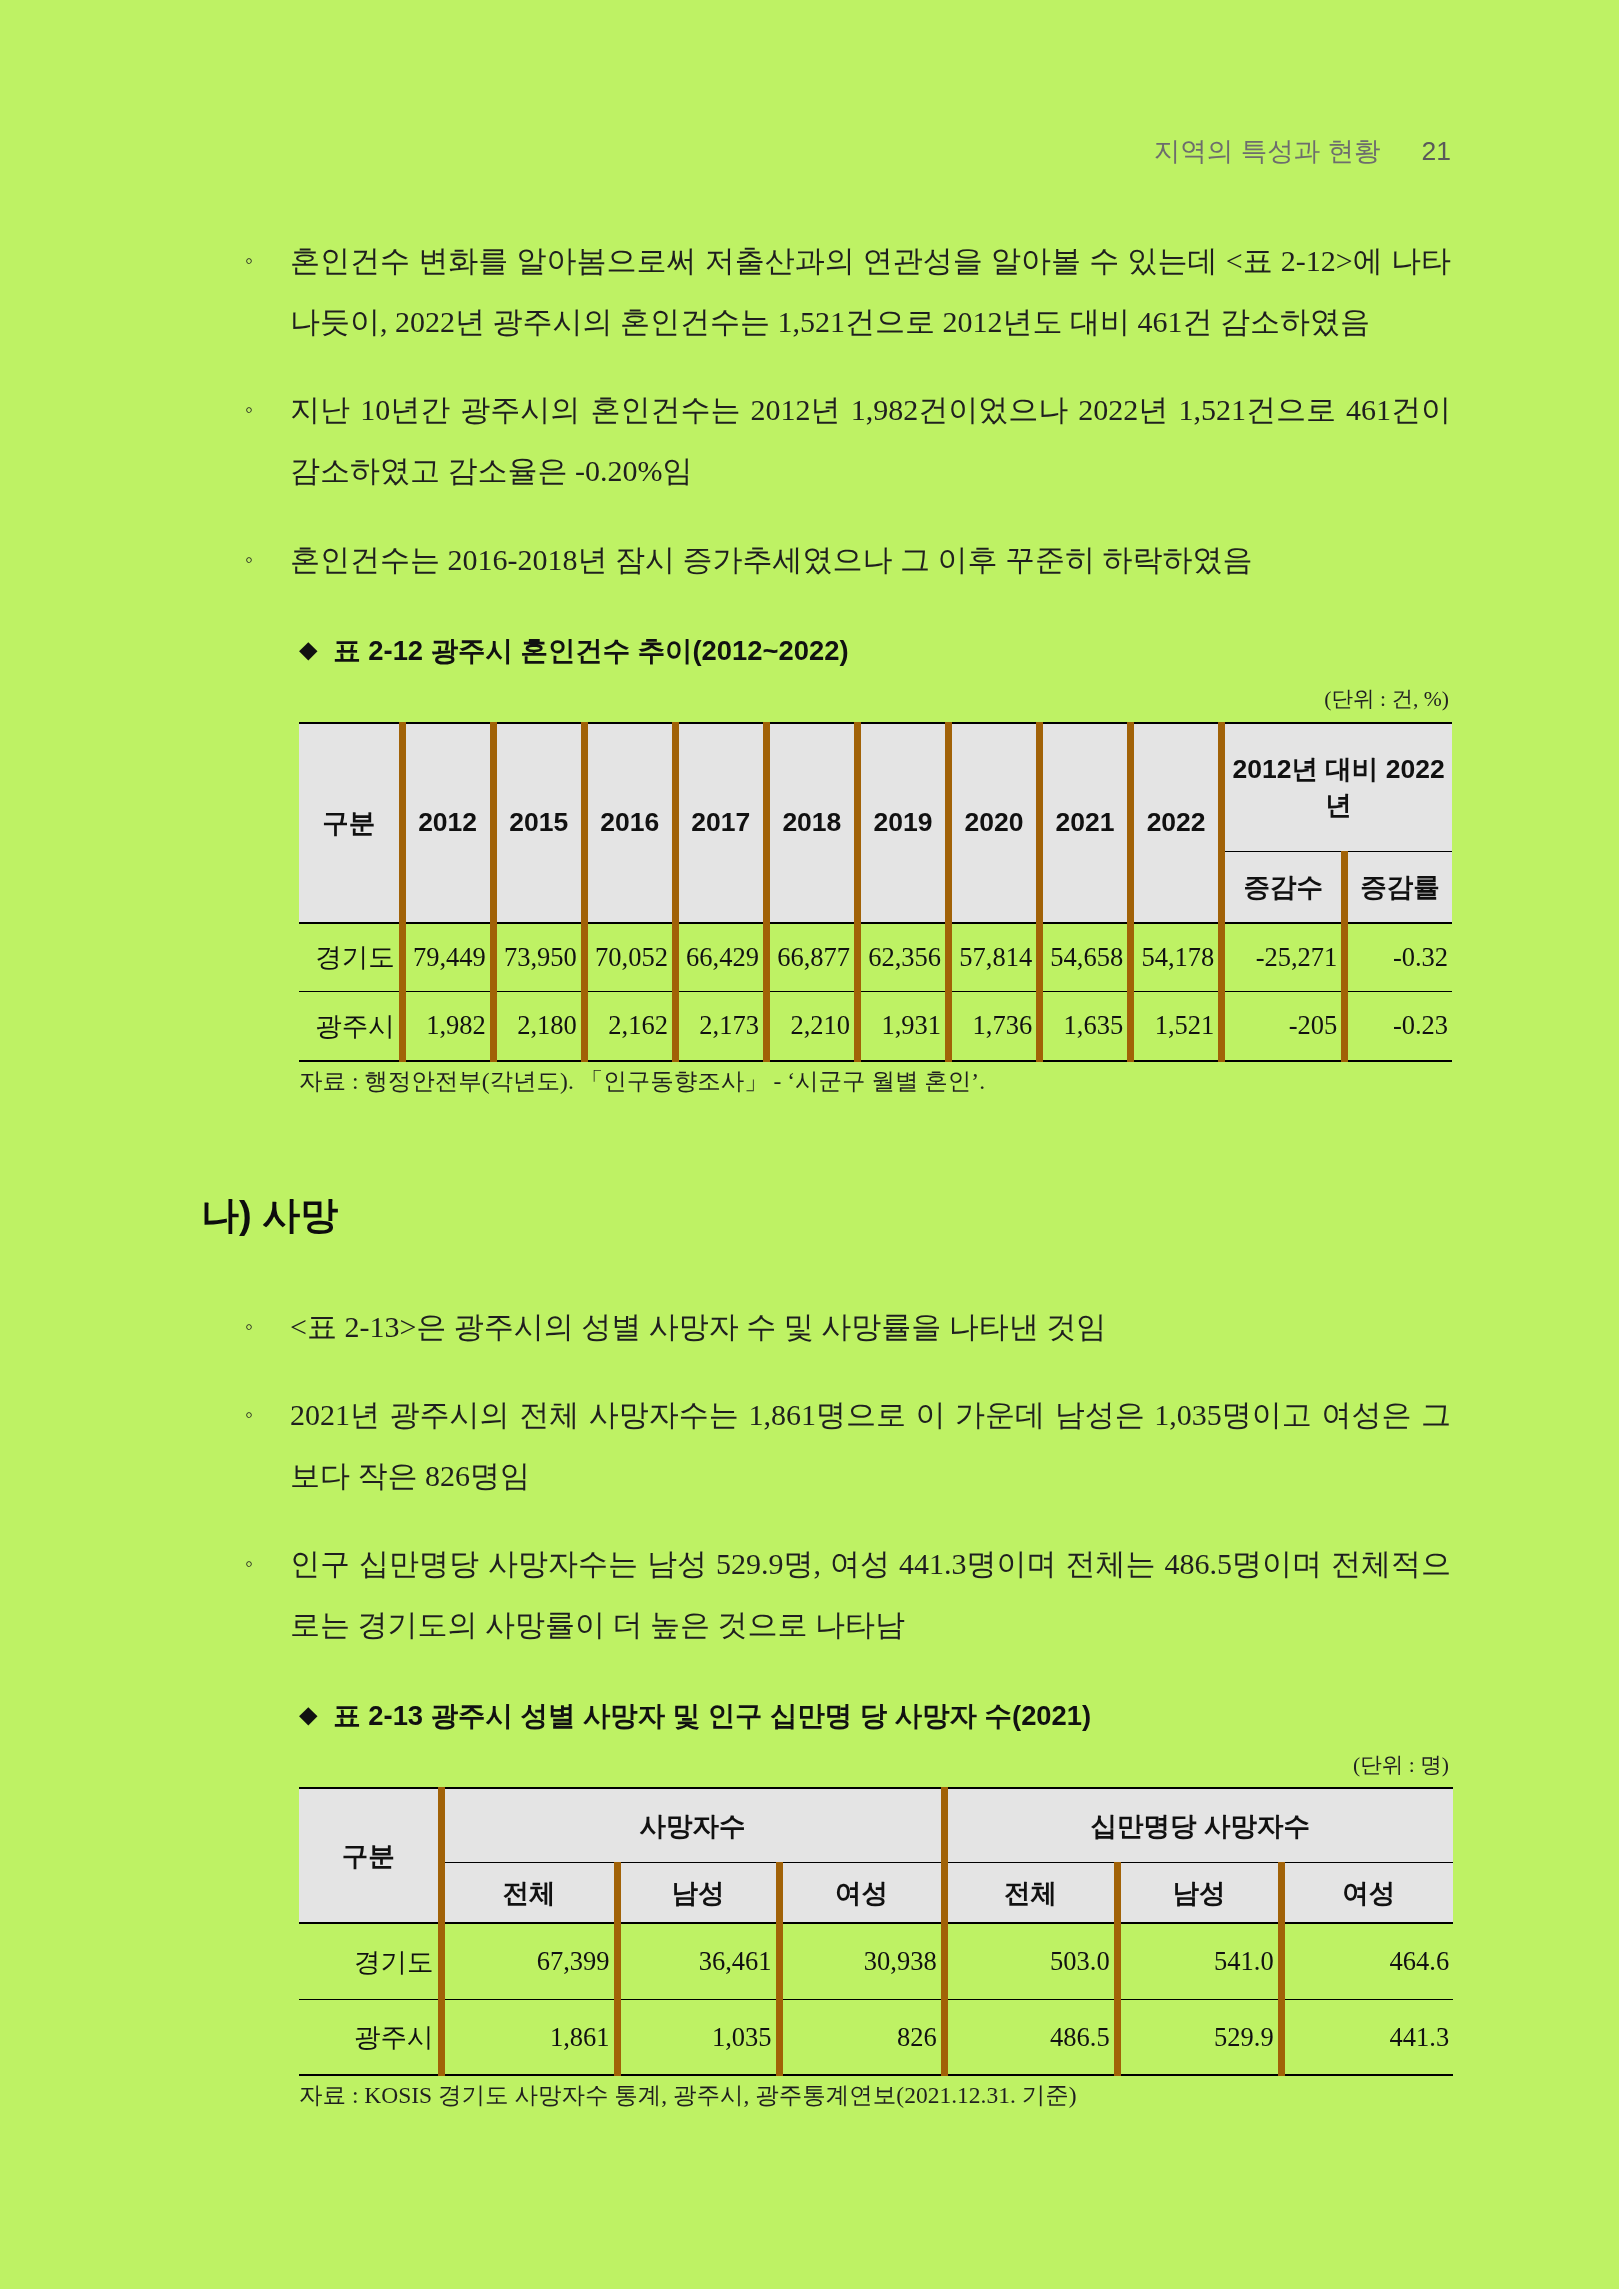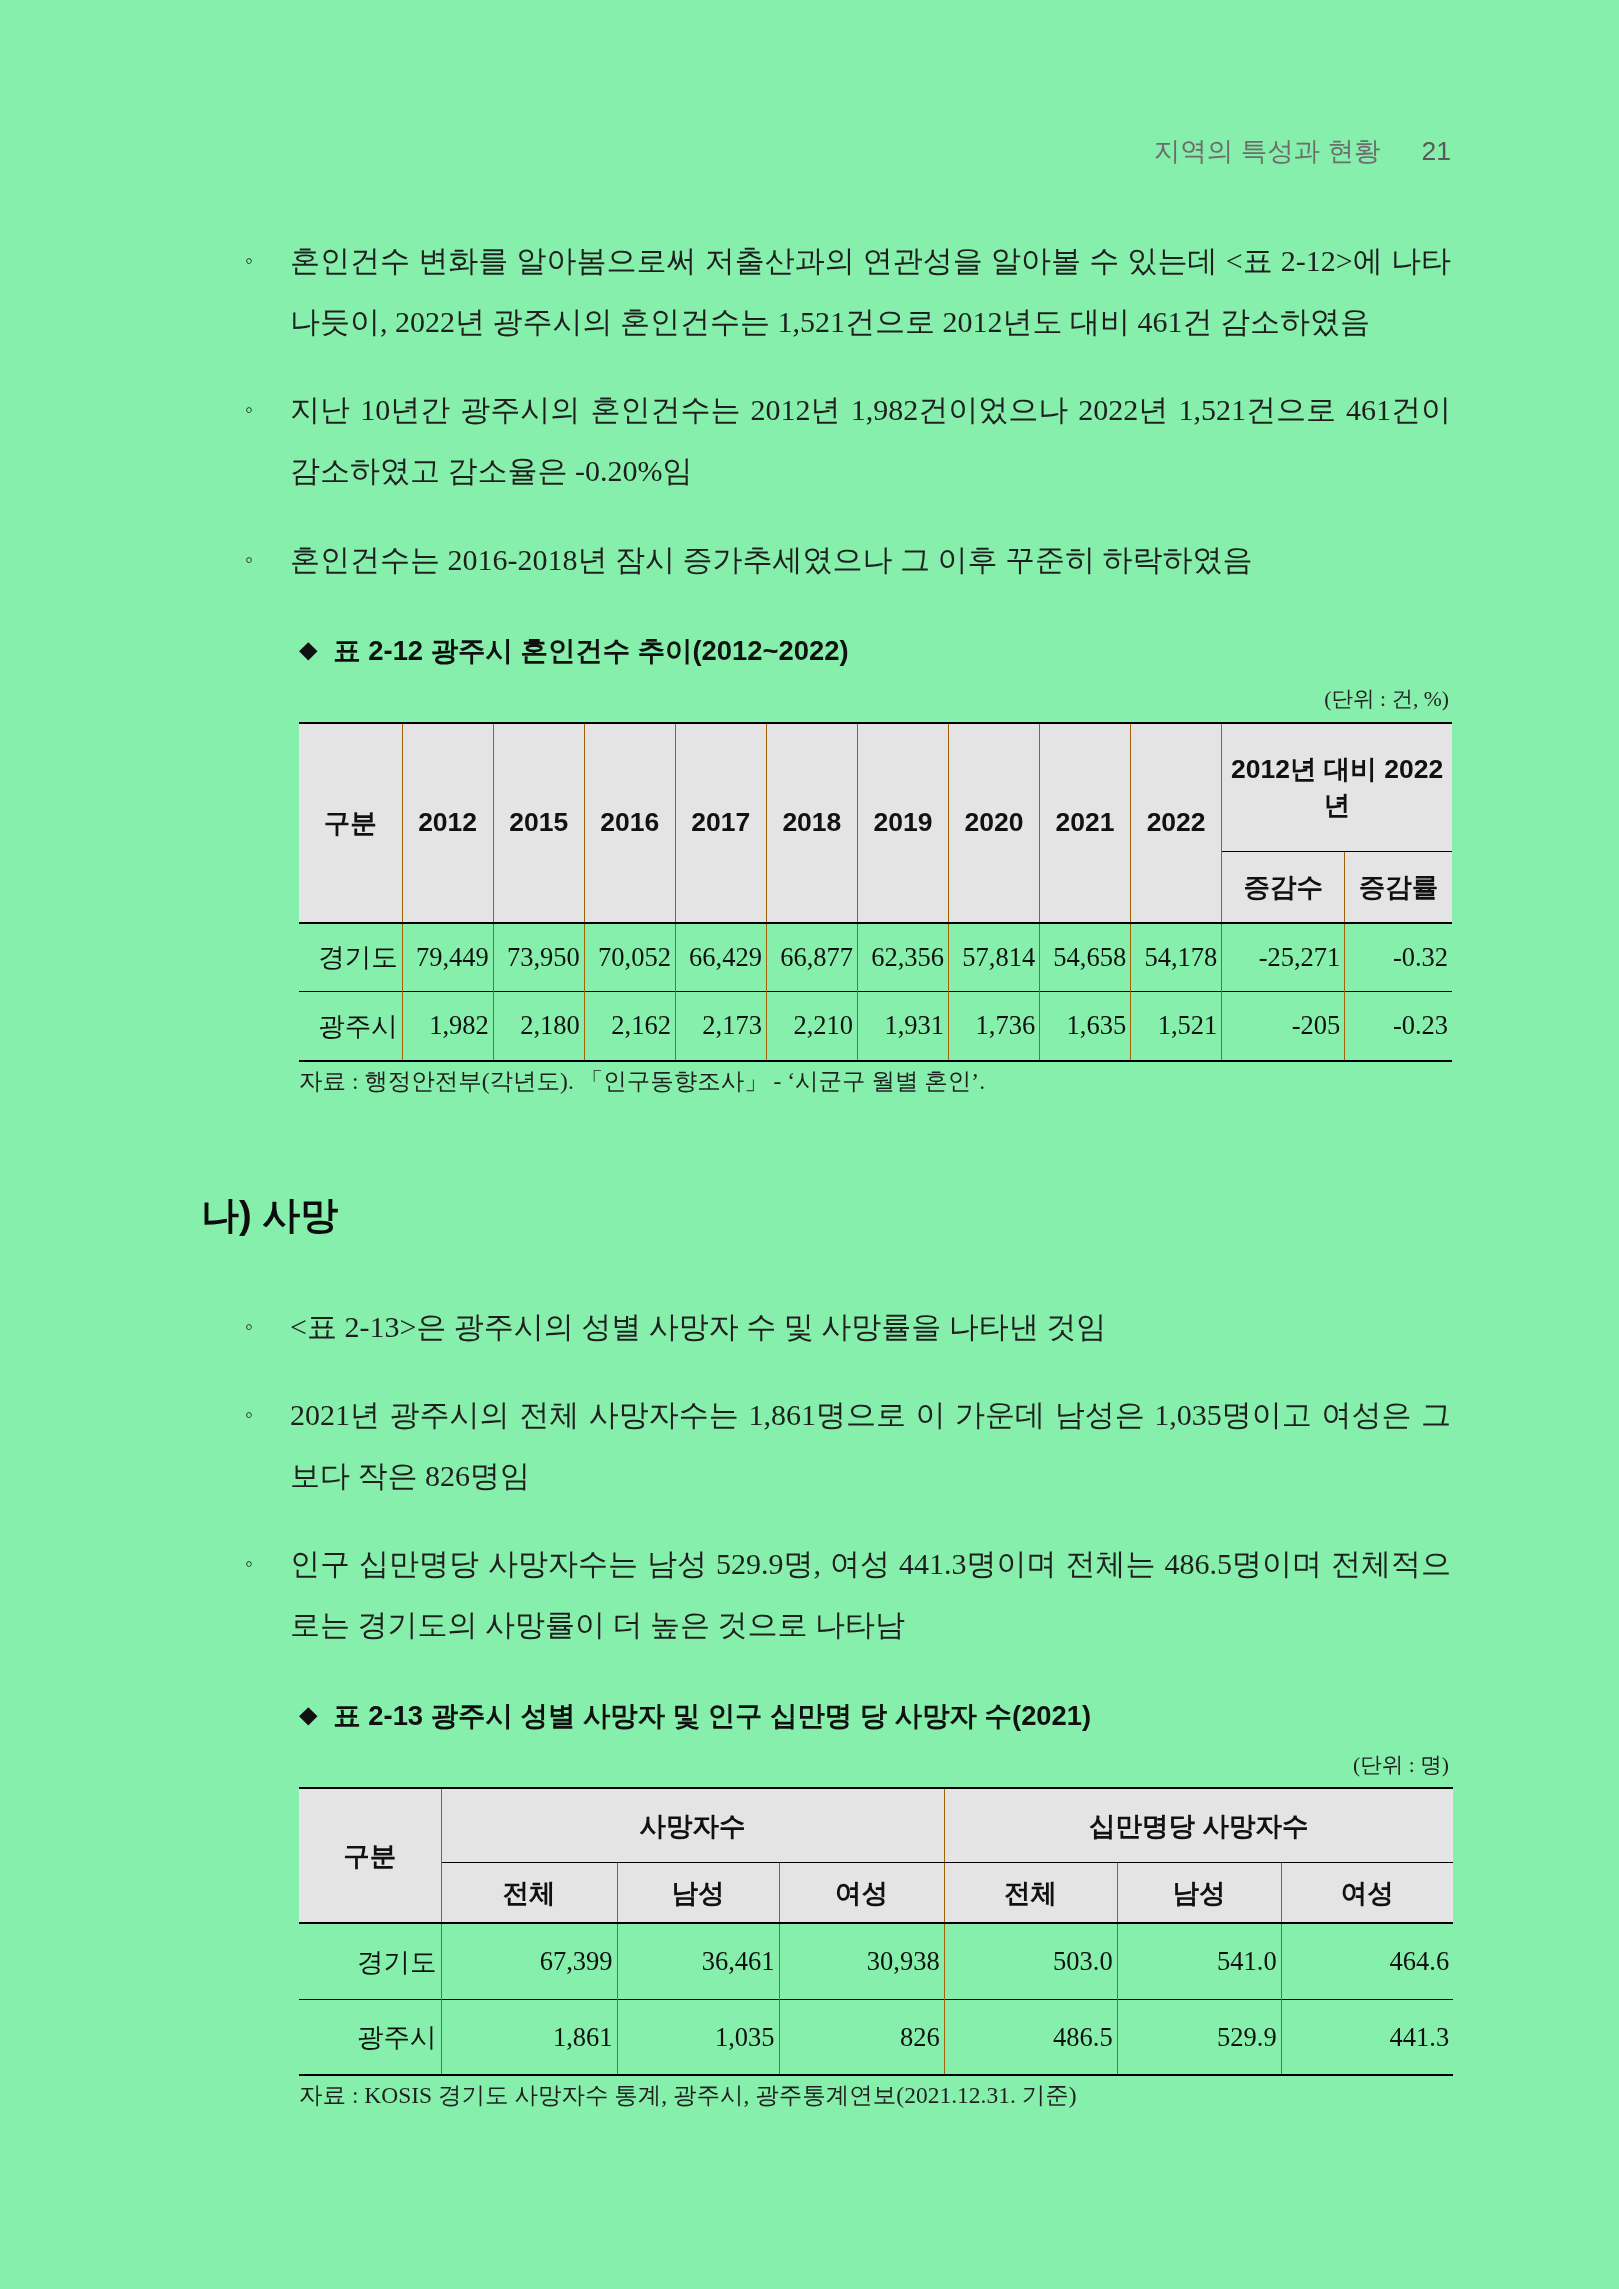--- a/index.html
+++ b/index.html
@@ -1,21 +1,21 @@
 <!DOCTYPE html>
 <html lang="ko"><head>
 <meta charset="utf-8">
 <style>
   html,body{margin:0;padding:0;background:#fff;}
   .page{
     position:relative;
     width:1619px;height:2290px;
     box-sizing:border-box;
     padding:132px 168px 0 201px;
-    background:#86efac;
+    background:#bef264;
     font-family:"Liberation Serif","DejaVu Serif",serif;
     color:#1a1a1a;
     overflow:hidden;
   }
   
   .running-header{
     text-align:right;
     font-family:"Liberation Sans","DejaVu Sans",sans-serif;
     font-size:26.5px;
     color:#6d6d6d;
@@ -84,21 +84,21 @@
     vertical-align:middle;
     padding:0 3.9px;
   }
   table.rpt td{
     font-size:26.5px;
     color:#111;
     text-align:right;
     vertical-align:middle;
     padding:0 3.9px;
   }
-  table.rpt th,table.rpt td{border-right:1px solid #a16207;}
+  table.rpt th,table.rpt td{border-right:7px solid #a16207;}
   table.rpt th:last-child,table.rpt td:last-child{border-right:none;}
   
   table.rpt thead th.split{border-bottom:1px solid #000;}
   
   table.rpt tbody tr:first-child td{border-top:2px solid #000;}
   table.rpt tbody tr + tr td{border-top:1px solid #000;}
   
   #t1 thead tr.h1{height:129px;}
   #t1 thead tr.h2{height:71px;}
   #t1 tbody tr{height:69px;}

